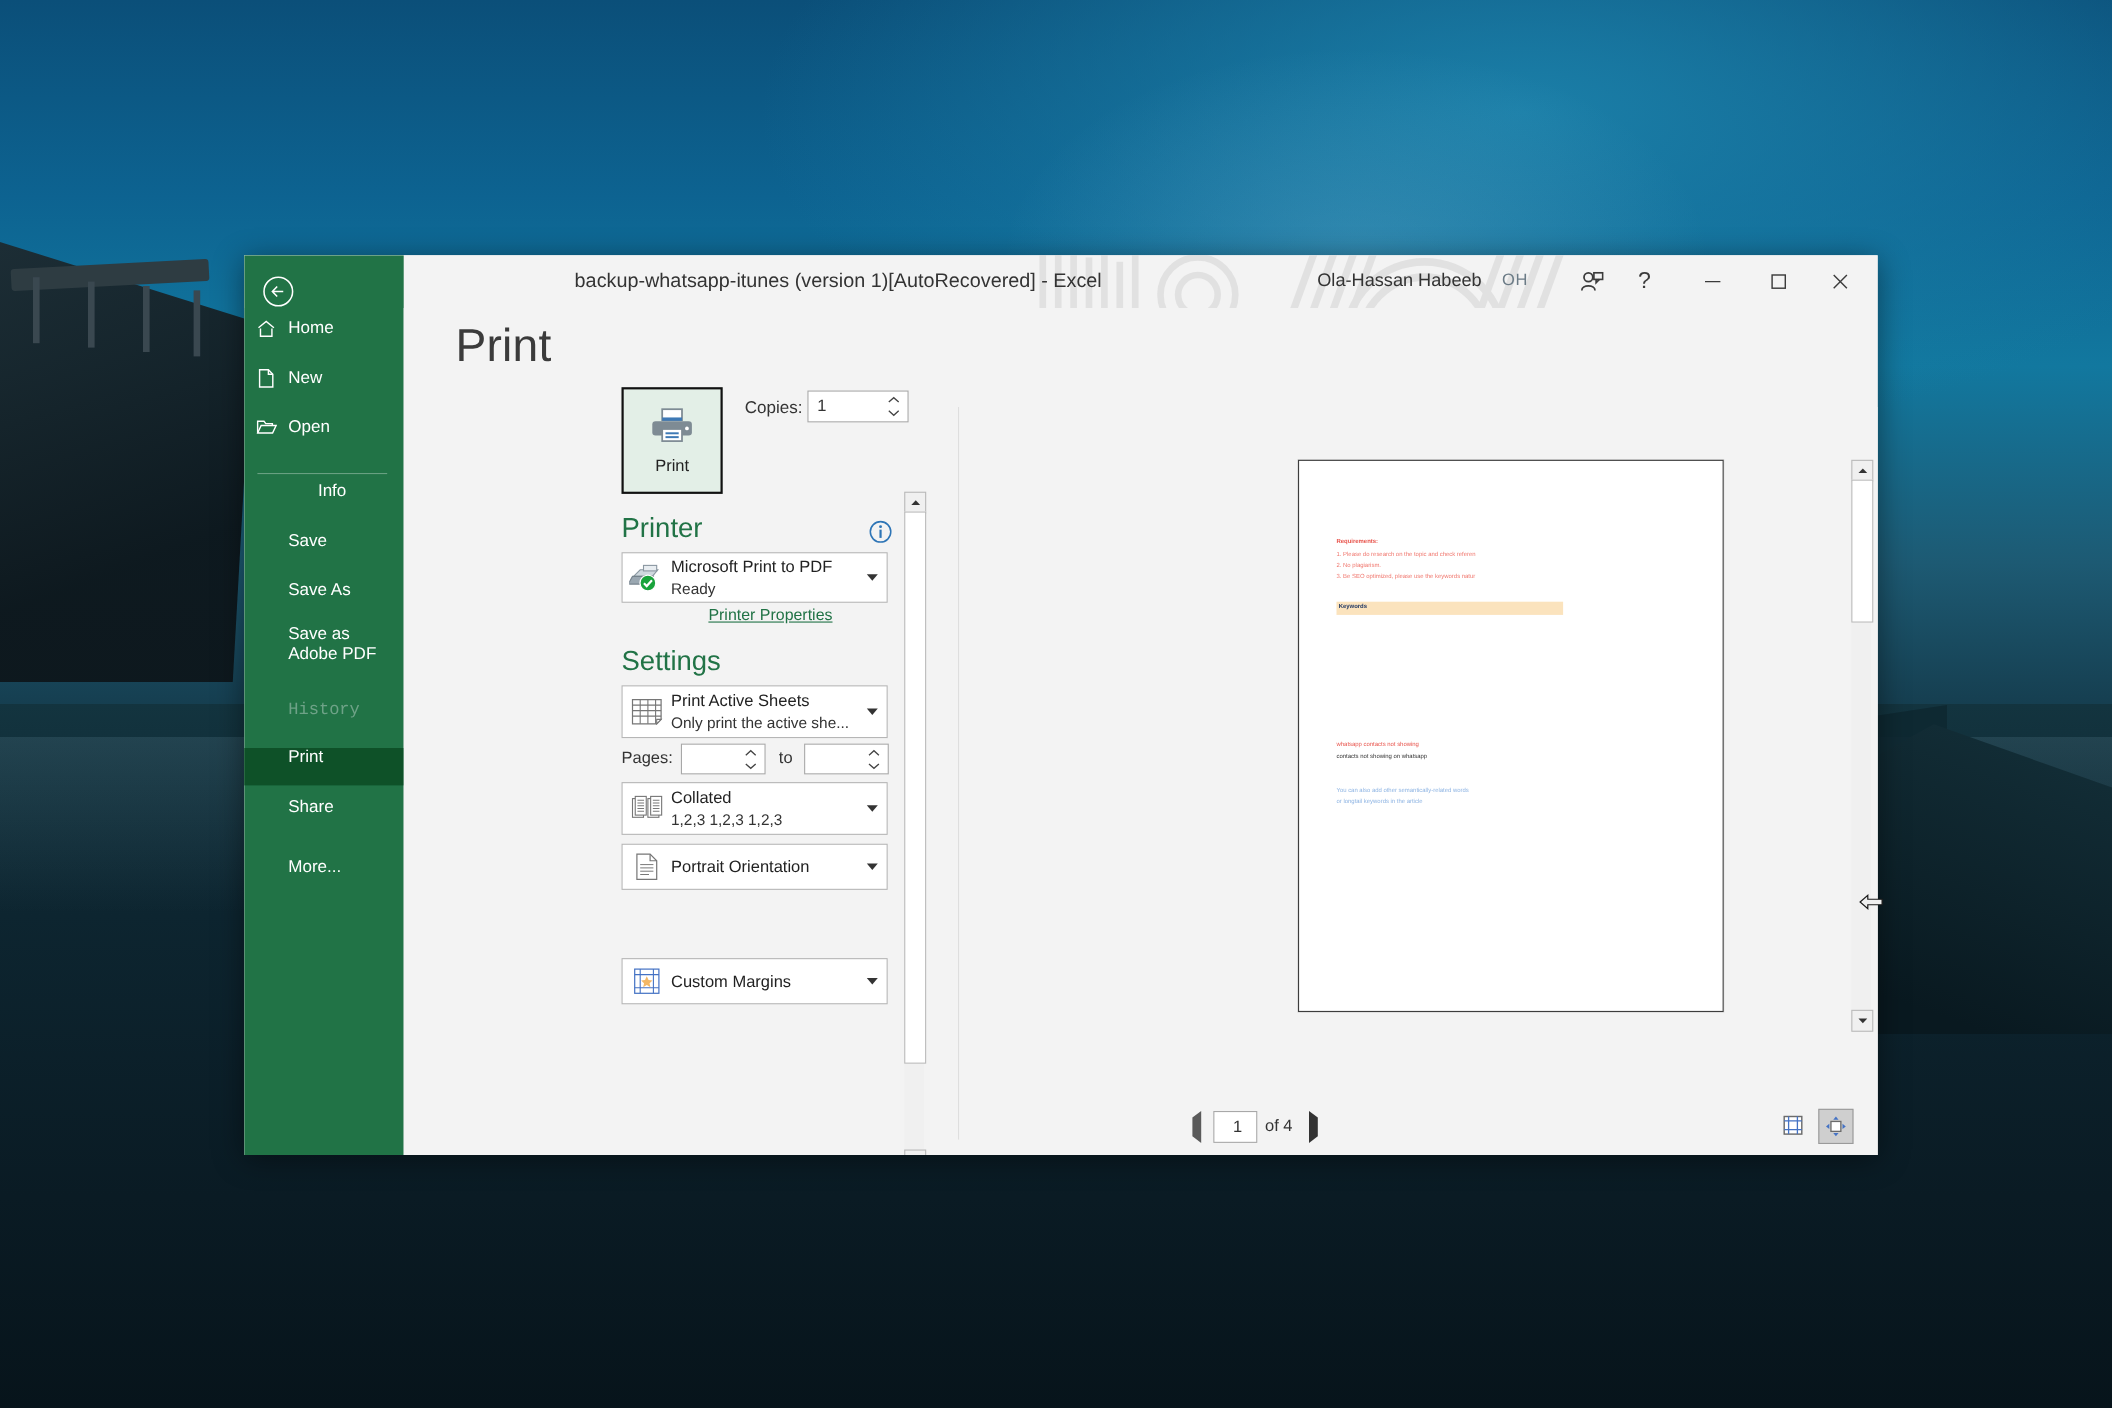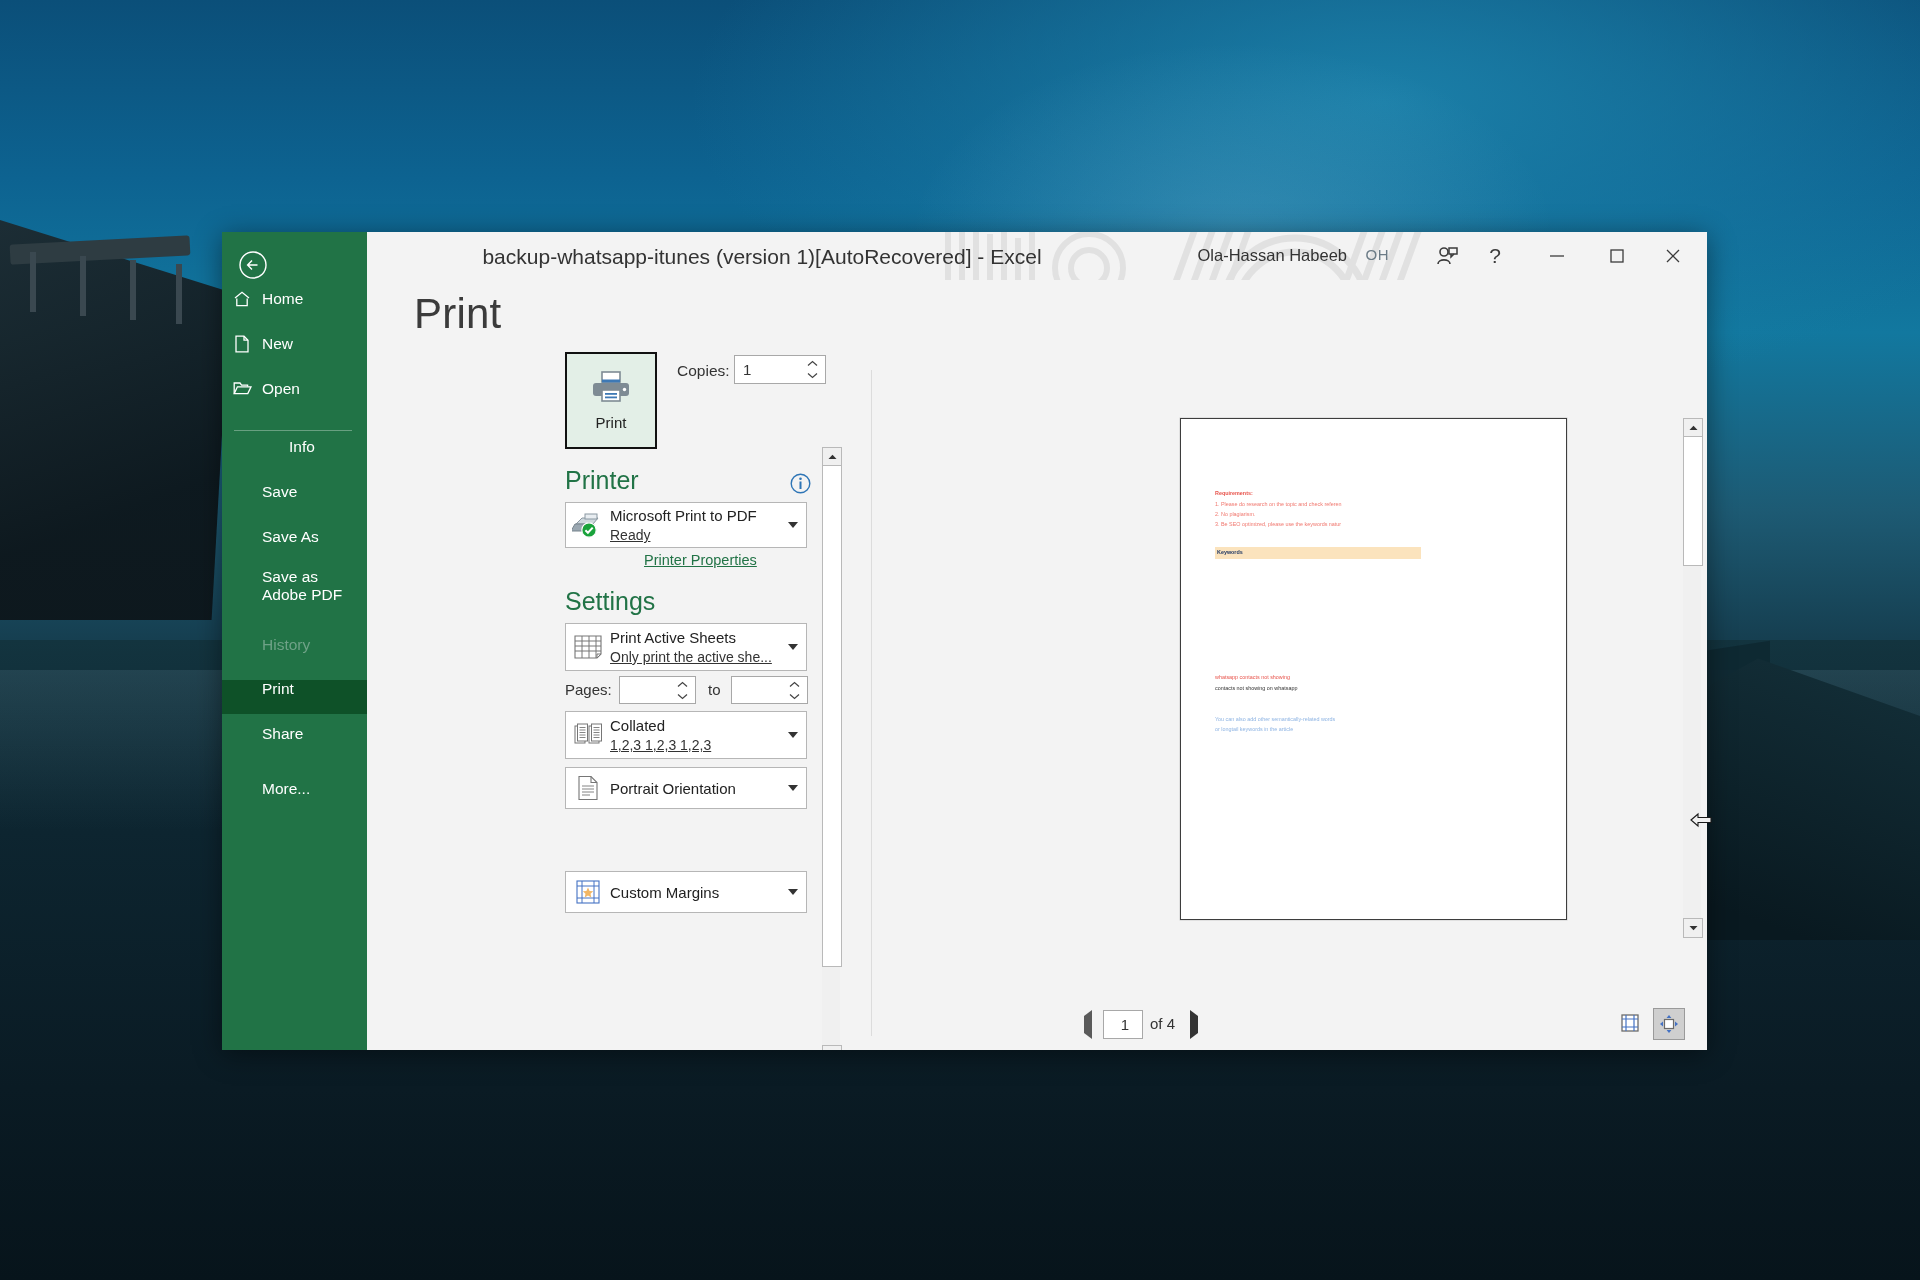--- a/index.html
+++ b/index.html
@@ -76,21 +76,21 @@
     position: absolute; left: 0; top: 0; right: 0; height: 48px;
     background: #f3f3f3;
   }
   #title-art {
     position: absolute; right: 150px; top: -18px; width: 620px; height: 96px;
     overflow: hidden; opacity: .42;
   }
   #title-text {
     position: absolute; left: 180px; top: 13px; width: 720px;
     text-align: center;
-    font-size: 21px; color: #333; white-space: nowrap;
+    font-size: 18px; color: #333; white-space: nowrap;
   }
   #account-name {
     position: absolute; right: 360px; top: 14px;
     font-size: 16.5px; color: #333; white-space: nowrap;
   }
   #avatar {
     position: absolute; right: 318px; top: 14px;
     font-size: 15px; color: #6b7b86; letter-spacing: .5px;
   }
   .win-btn {
@@ -117,21 +117,21 @@
   }
   .nav-item {
     position: absolute; left: 0; width: 145px; height: 34px;
     display: flex; align-items: flex-start;
     font-size: 15.5px; color: #ffffff;
   }
   .nav-item .nav-ico {
     width: 40px; display: flex; align-items: center; justify-content: center;
   }
   .nav-item.selected { background: #0e5128; }
-  .nav-item.disabled { color: #6ea287; }
+  .nav-item.disabled { color: #6ea287; font-family: Liberation Mono, monospace; }
   .nav-sep {
     position: absolute; left: 12px; width: 118px; height: 1px;
     background: rgba(255,255,255,.32);
   }
   .nav-label.two-line { line-height: 18px; }
 
   
   #pane {
     position: absolute; left: 145px; top: 48px; right: 0; bottom: 0;
     background: #f3f3f3;
@@ -182,21 +182,21 @@
   .combo {
     position: absolute; left: 198px; width: 240px;
     border: 1px solid #b6b6b6; background: #fff;
     display: flex; align-items: center;
   }
   .combo .c-ico {
     width: 44px; display: flex; align-items: center; justify-content: center; flex: none;
   }
   .combo .c-txt { flex: 1; overflow: hidden; }
   .combo .c-line1 { font-size: 15px; color: #222; white-space: nowrap; }
-  .combo .c-line2 { font-size: 14px; color: #333; white-space: nowrap; margin-top: 3px; text-decoration: underline; }
+  .combo .c-line2 { font-size: 14px; color: #333; white-space: nowrap; margin-top: 3px; }
   .combo .c-arrow {
     width: 26px; flex: none; display: flex; align-items: center; justify-content: center;
   }
   .caret { width: 0; height: 0; border-left: 5px solid transparent; border-right: 5px solid transparent; border-top: 6px solid #333; }
 
   #printer-combo { top: 222px; height: 44px; }
   #printer-props {
     position: absolute; left: 277px; top: 272px;
     font-size: 14.5px; color: #217346; text-decoration: underline;
   }

